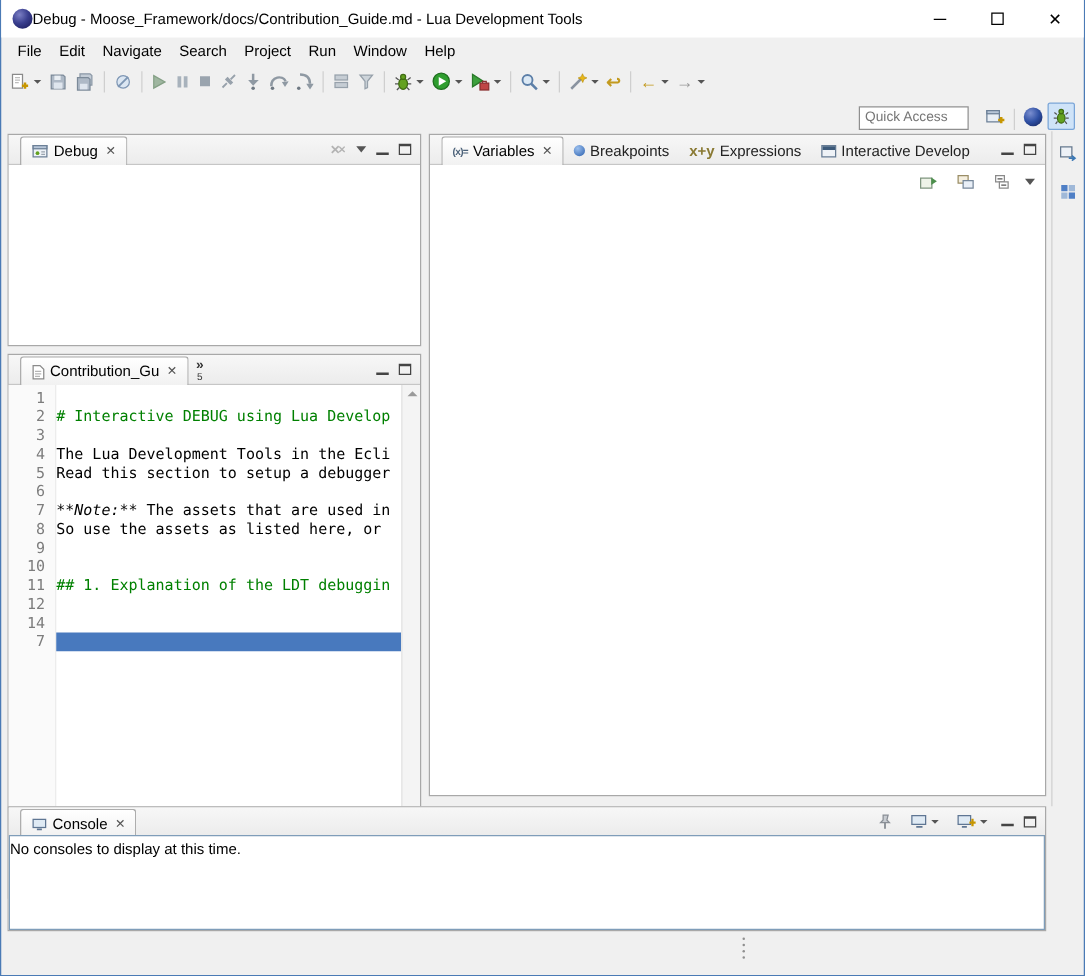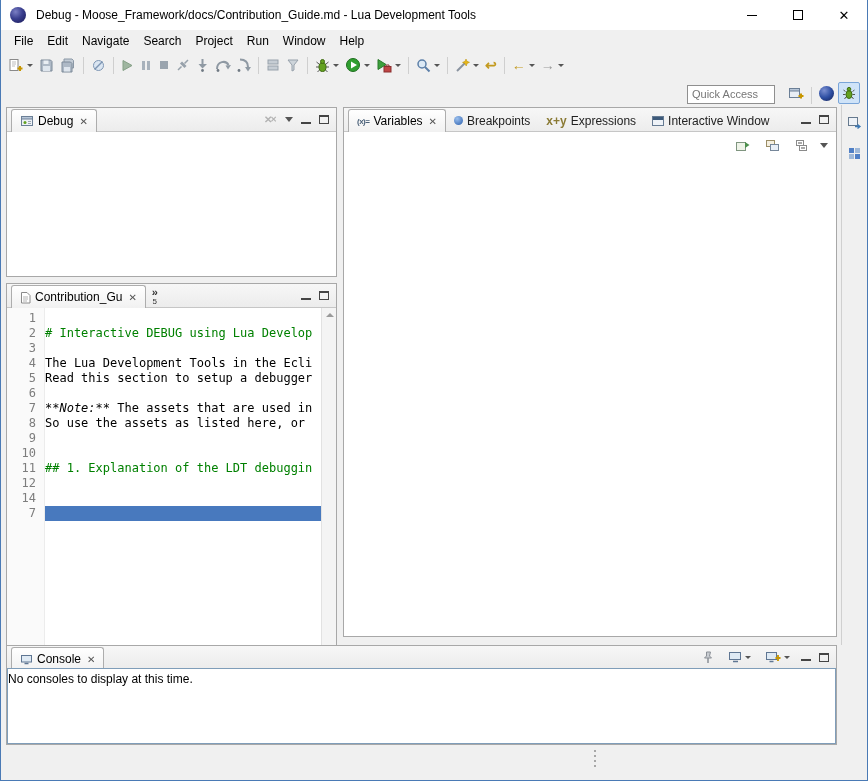--- a/index.html
+++ b/index.html
@@ -4,21 +4,21 @@
 <style>
   *{box-sizing:border-box;margin:0;padding:0}
   html,body{width:868px;height:781px}
   body{font-family:"Liberation Sans",sans-serif;font-size:12px;color:#000;overflow:hidden;background:#f0f0f0}
   .window{position:absolute;inset:0;background:#f0f0f0;border:1px solid #4a7ab5;border-top:none}
 
   
   .titlebar{position:absolute;left:0;top:0;right:0;height:30px;background:#fff;display:flex;align-items:center}
   .app-icon{width:16px;height:16px;margin-left:9px;border-radius:50%;flex:none;
     background:radial-gradient(circle at 35% 30%,#7b7fc4 0%,#3a3f8f 45%,#141452 100%)}
-  .title-text{margin-left:10px;white-space:nowrap}
+  .title-text{white-space:nowrap}
   .win-controls{margin-left:auto;display:flex;height:100%}
   .win-btn{width:46px;height:100%;display:flex;align-items:center;justify-content:center;cursor:default}
   .glyph-min{width:10px;height:1px;background:#000;display:block}
   .glyph-max{width:10px;height:10px;border:1px solid #000;display:block}
   .glyph-close{font-size:13px;line-height:1}
 
   
   .menubar{position:absolute;top:30px;left:0;right:0;height:22px;display:flex;align-items:center;padding-left:6px}
   .menu-item{padding:3px 7px}
   .toolbar{position:absolute;top:52px;left:0;right:0;height:26px;display:flex;align-items:center;padding-left:4px}
@@ -32,21 +32,21 @@
   .quick-access{width:88px;height:19px;border:1px solid #8f8f8f;background:#fff;color:#767676;font-size:11px;line-height:17px;padding-left:4px;margin-right:10px}
   .sphere{width:15px;height:15px;border-radius:50%;display:block;
     background:radial-gradient(circle at 35% 30%,#7b8fd0 0%,#2e4fa3 50%,#131f52 100%)}
   .persp-active{background:#cfe3f8;border:1px solid #7aa5d8;border-radius:2px;padding:2px 3px}
 
   
   .view{position:absolute;background:#fff;border:1px solid #a8a8a8}
   .tabstrip{position:relative;height:24px;background:linear-gradient(#f7f7f7,#ececec);border-bottom:1px solid #c6c6c6;display:flex}
   .tabs{display:flex;height:100%}
   .tab{display:flex;align-items:center;height:23px;margin-top:1px;padding:0 8px;white-space:nowrap;color:#222}
-  .tab.selected{margin-left:4px;background:linear-gradient(#ffffff,#f1f1f1);border:1px solid #adadad;border-bottom:none;border-radius:3px 3px 0 0;color:#000}
+  .tab.selected{margin-left:9px;background:linear-gradient(#ffffff,#f1f1f1);border:1px solid #adadad;border-bottom:none;border-radius:3px 3px 0 0;color:#000}
   .tab-close{margin-left:6px;font-size:10px;color:#555}
   .tabicon{margin-right:4px;display:inline-flex;align-items:center}
   .variables-icon{font-size:8px;font-weight:bold;color:#4a6078;letter-spacing:-.5px}
   .expressions-icon{font-size:12px;font-weight:bold;color:#8a7a34}
   .breakpoint-icon{width:9px;height:9px;border-radius:50%;background:radial-gradient(circle at 35% 30%,#9cc0ee,#2a5fae)}
   .ic-window{width:12px;height:10px;border:1px solid #667b93;background:#eef2f7;position:relative}
   .ic-window::before{content:"";position:absolute;left:0;top:0;right:0;height:3px;background:#3d5a7a}
   .hdr{margin-left:auto;display:flex;align-items:center;gap:8px;padding-right:7px}
   .btn-min{width:10px;height:8px;border-bottom:2px solid #444;display:block}
   .btn-max{width:10px;height:9px;border:1px solid #444;border-top:2px solid #444;display:block}
@@ -419,21 +419,21 @@
           <div class="tab">
             <span class="tabicon breakpoint-icon"></span>
             <span>Breakpoints</span>
           </div>
           <div class="tab">
             <span class="tabicon expressions-icon">x+y</span>
             <span>Expressions</span>
           </div>
           <div class="tab">
             <span class="tabicon interactive-console-icon ic-window"></span>
-            <span>Interactive Window</span>
+            <span>Interactive Develop</span>
           </div>
         </div>
       <div class="hdr">
         <span class="btn-min"></span>
         <span class="btn-max"></span>
       </div>
     </div>
     <div class="subbar">
       <span class="tbtn">
           <svg width="15" height="13">

